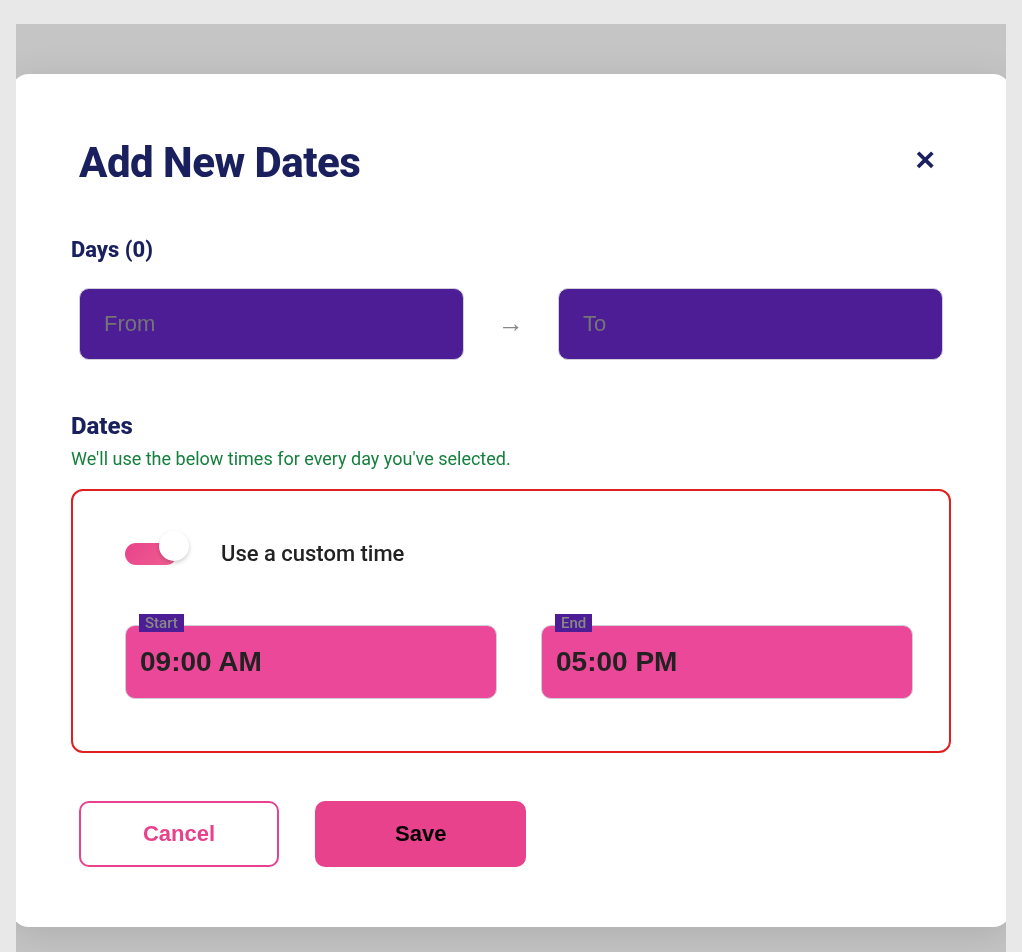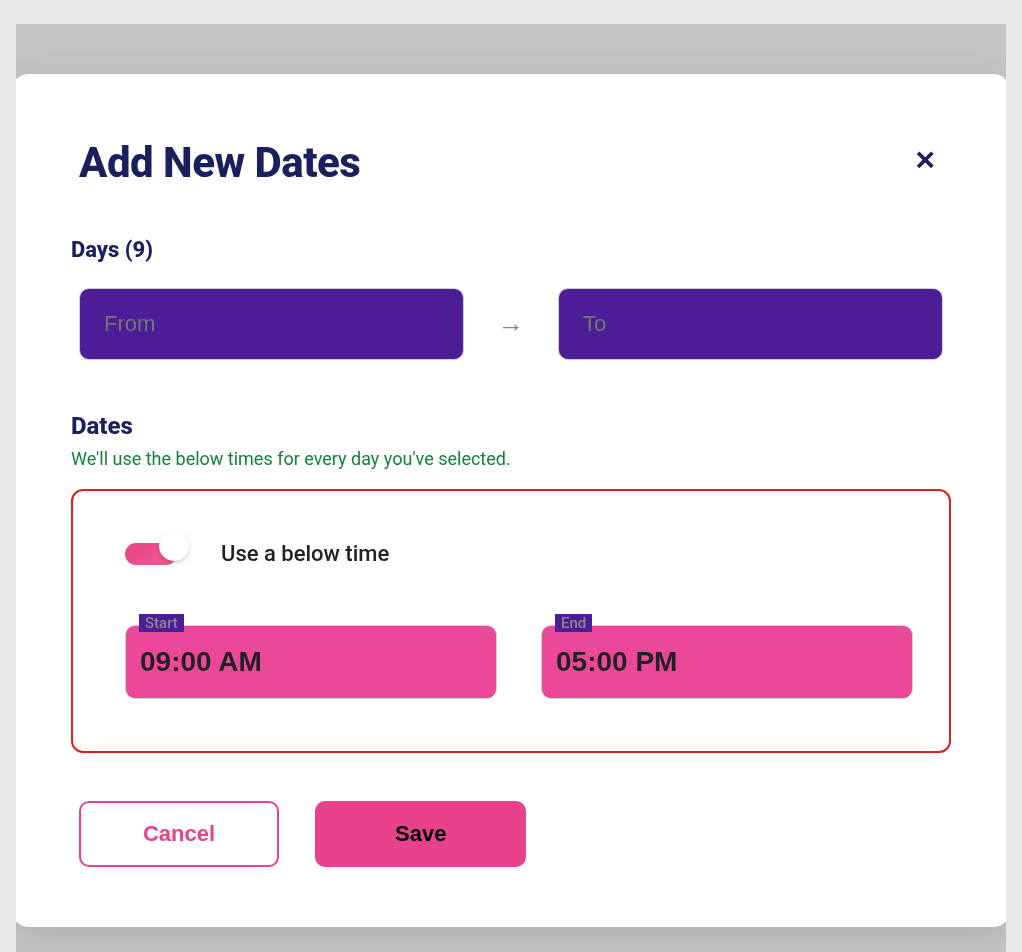--- a/index.html
+++ b/index.html
@@ -234,40 +234,40 @@
 <body>
 
 <div class="modal-overlay">
   <div class="modal">
 
     <div class="modal-header">
       <h1 class="modal-title">Add New Dates</h1>
       <button class="close-button">×</button>
     </div>
 
-    <div class="section-label">Days (9)</div>
+    <div class="section-label">Days (0)</div>
 
     <div class="date-row">
       <input class="date-input" type="text" placeholder="From" style="">
       <span class="arrow-separator">→</span>
       <input class="date-input" type="text" placeholder="To" style="">
     </div>
 
     <div class="times-section-title">Dates</div>
     <div class="times-description">We'll use the below times for every day you've selected.</div>
 
     <div class="custom-time-box">
 
       <div class="toggle-row">
         <label class="toggle-switch">
           <input type="checkbox" checked="" style="">
           <div class="toggle-track"></div>
           <div class="toggle-thumb"></div>
         </label>
-        <span class="toggle-label">Use a below time</span>
+        <span class="toggle-label">Use a custom time</span>
       </div>
 
       <div class="time-fields-row">
         <div class="time-field-wrapper">
           <span class="time-field-label">Start</span>
           <input class="time-input" type="text" value="09:00 AM" style="">
         </div>
         <div class="time-field-wrapper">
           <span class="time-field-label">End</span>
           <input class="time-input" type="text" value="05:00 PM" style="">

